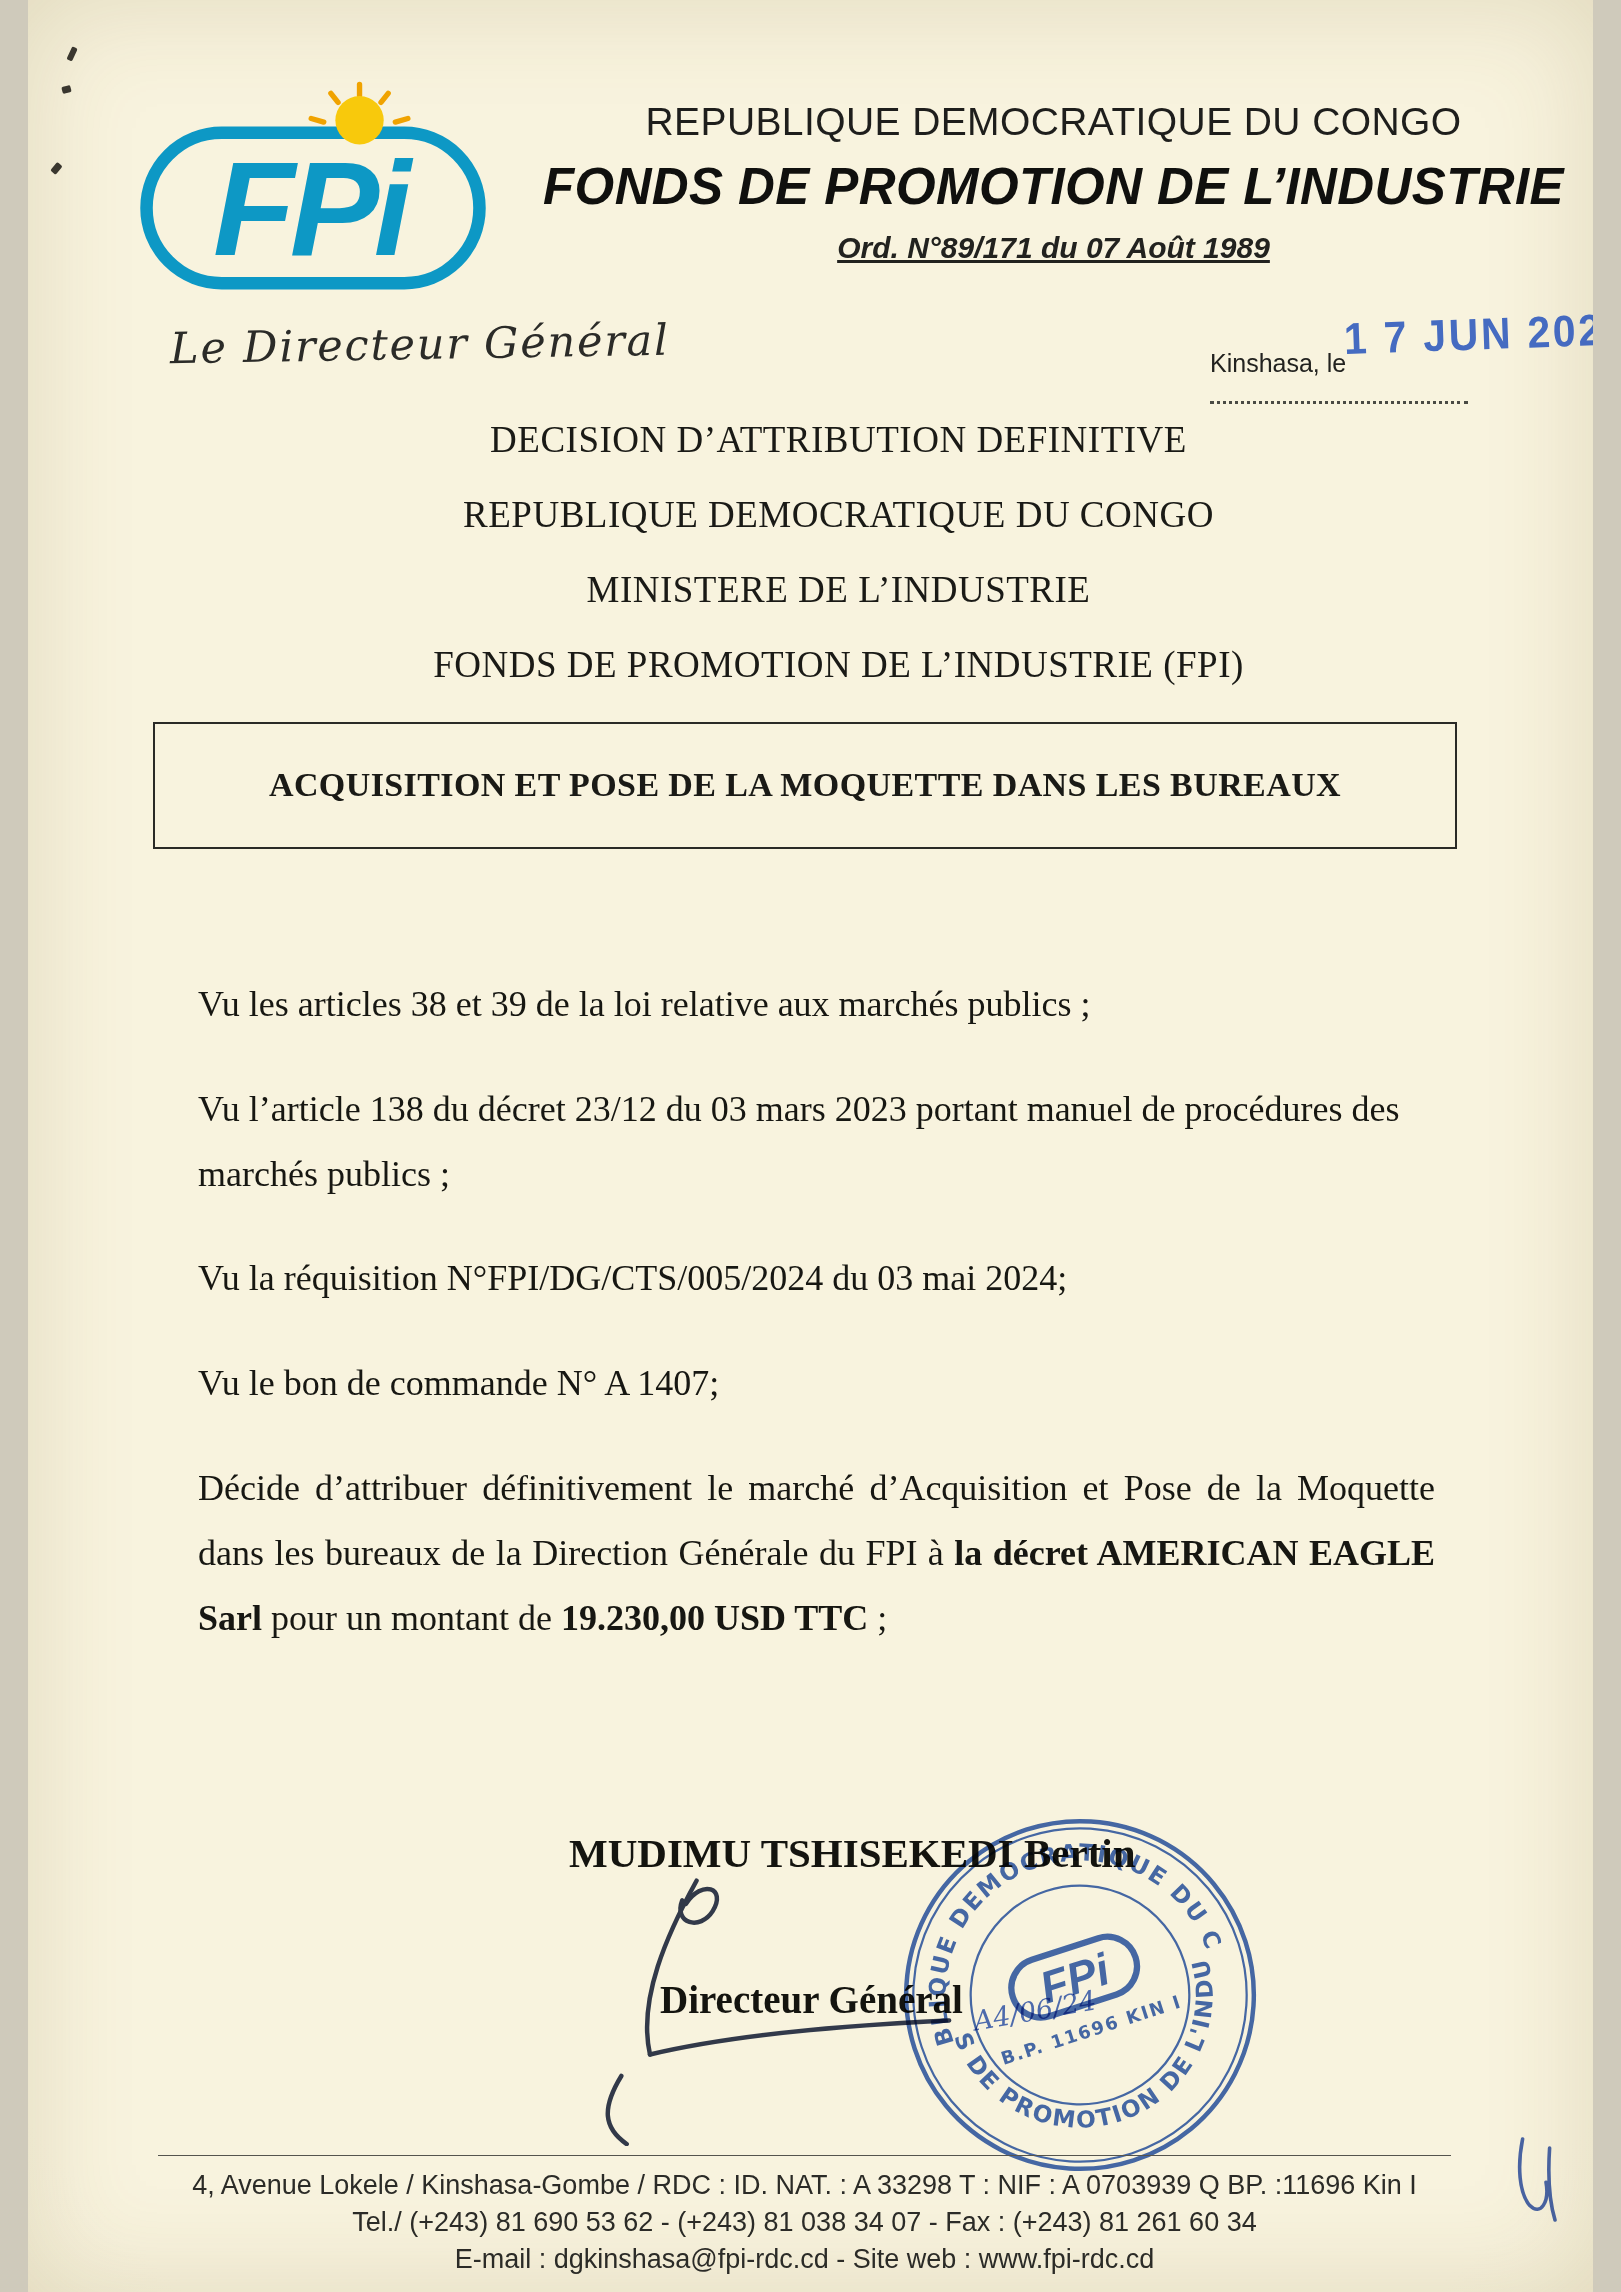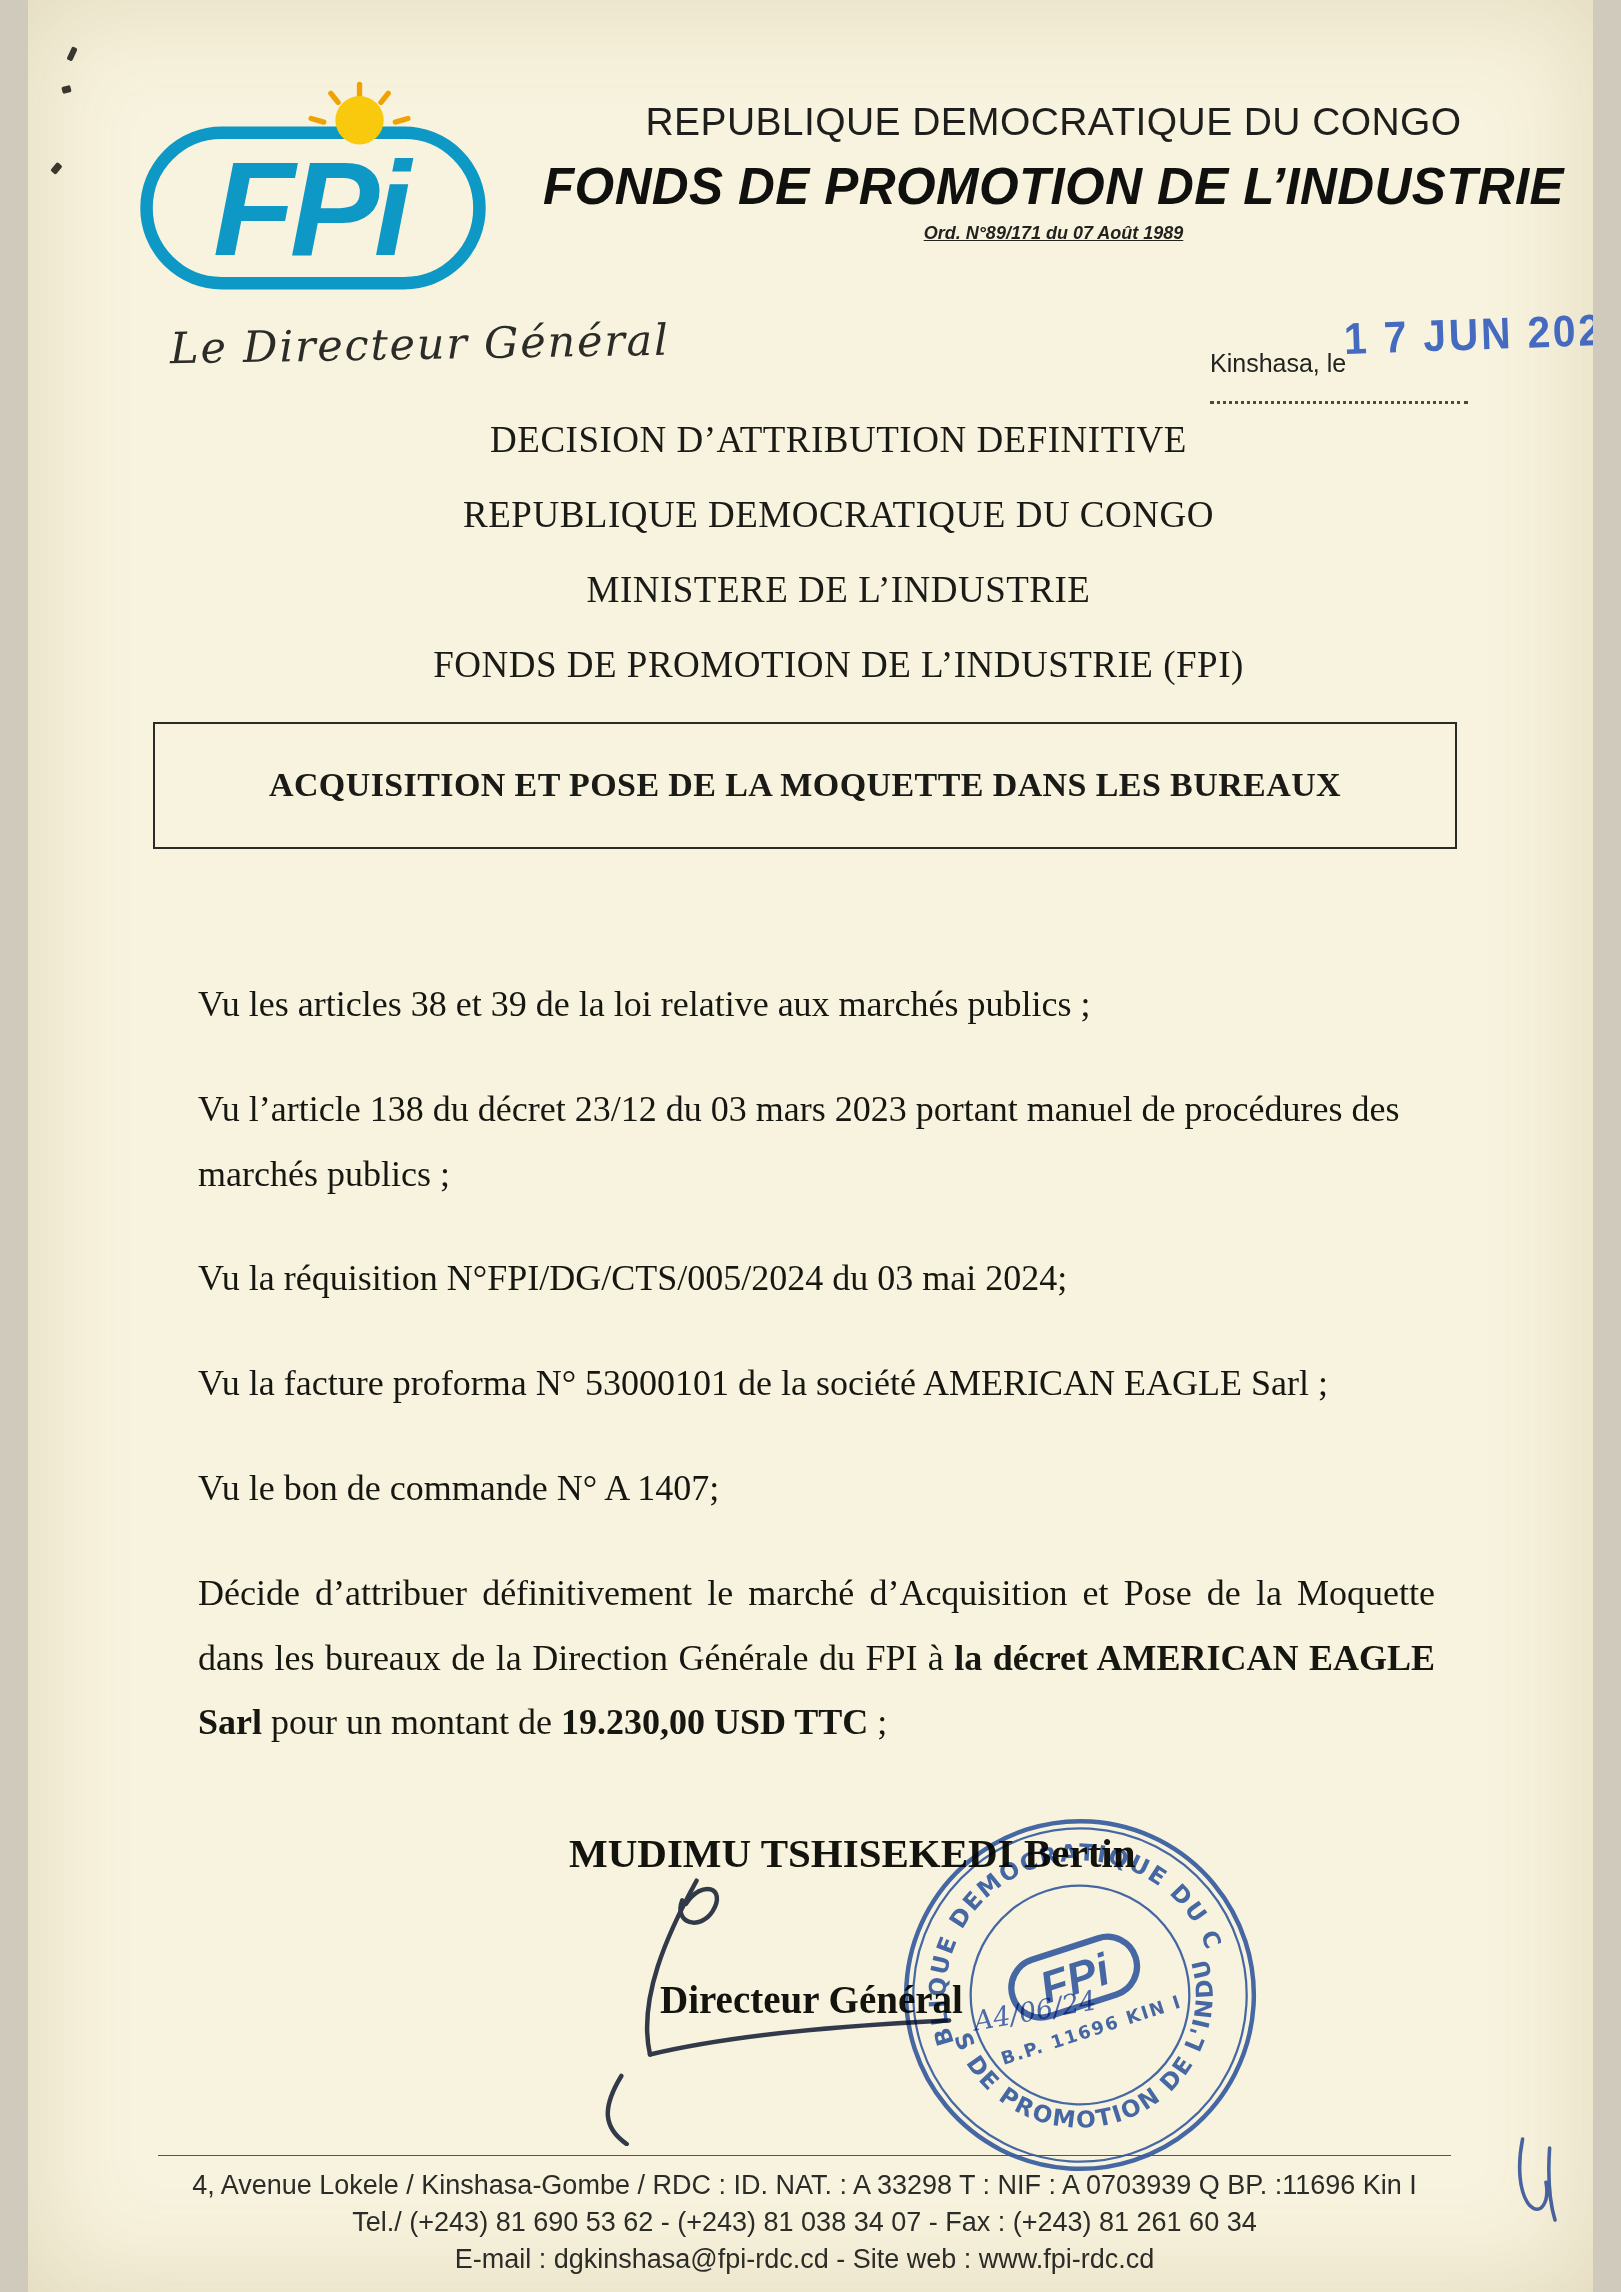--- a/index.html
+++ b/index.html
@@ -11,21 +11,21 @@
     box-shadow: inset 0 0 107px rgba(120,100,40,.18);
     overflow:hidden;
     font-family:"Liberation Serif", serif;
     color:#1a1a16;
   }
   
   .logo-wrap{position:absolute;left:106px;top:79px;width:358px;height:215px;}
   .header-text{position:absolute;left:466px;top:100px;width:1119px;text-align:center;font-family:"Liberation Sans",sans-serif;}
   .hdr-republic{font-size:39px;letter-spacing:0.4px;color:#1e1e1c;}
   .hdr-org{font-size:51px;font-weight:bold;font-style:italic;color:#10100e;margin-top:13px;letter-spacing:0.4px;}
-  .hdr-ord{display:inline-block;margin-top:7px;font-size:18px;font-weight:bold;font-style:italic;color:#22221f;text-decoration:underline;}
+  .hdr-ord{display:inline-block;margin-top:15px;font-size:30px;font-weight:bold;font-style:italic;color:#22221f;text-decoration:underline;}
   .script-title{position:absolute;left:142px;top:319px;font-family:"DejaVu Serif",serif;font-style:italic;font-size:43px;letter-spacing:1.8px;color:#2b2b28;transform:rotate(-1deg);}
   .dateline{position:absolute;left:1182px;top:349px;width:385px;font-family:"Liberation Sans",sans-serif;}
   .place-label{font-size:25px;color:#22221f;}
   .dot-leader{display:inline-block;width:258px;border-bottom:3.6px dotted #4a4a44;height:23px;vertical-align:baseline;}
   .date-stamp{position:absolute;left:134px;top:-38px;font-family:"Liberation Sans",sans-serif;font-weight:bold;font-size:41px;letter-spacing:2.7px;color:#3c64c0;transform:rotate(-2deg) scaleY(1.08);opacity:.95;white-space:nowrap;}
   
   .titles{position:absolute;top:421px;left:0;width:1621px;text-align:center;}
   .titles div{font-size:37px;line-height:1;margin-bottom:38px;letter-spacing:0.5px;}
   .t-bold{font-weight:normal;}
   
@@ -98,21 +98,20 @@
   </div>
 
   <div class="subject-box">
     <div>ACQUISITION ET POSE DE LA MOQUETTE DANS LES BUREAUX</div>
   </div>
 
   <div class="body-text">
     <p>Vu les articles 38 et 39 de la loi relative aux marchés publics ;</p>
     <p>Vu l’article 138 du décret 23/12 du 03 mars 2023 portant manuel de procédures des marchés publics ;</p>
     <p>Vu la réquisition N°FPI/DG/CTS/005/2024 du 03 mai 2024;</p>
-    <p>Vu la facture proforma N° 53000101 de la société AMERICAN EAGLE Sarl ;</p>
     <p>Vu le bon de commande N° A 1407;</p>
     <p class="decide"><span>Décide d’attribuer définitivement le marché d’Acquisition et Pose de la Moquette dans les bureaux de la Direction Générale du FPI à </span><b>la décret AMERICAN EAGLE Sarl</b><span> pour un montant de </span><b>19.230,00 USD TTC</b><span> ;</span></p>
   </div>
 
   <div class="sig-name">MUDIMU TSHISEKEDI Bertin</div>
   <div class="sig-role">Directeur Général</div>
 
   <svg class="signature-svg" viewBox="0 0 460 310">
     <g fill="none" stroke="#1d2742" stroke-width="5" stroke-linecap="round" opacity="0.9">
       <path d="M 148,14 C 116,72 82,146 96,208"></path>

